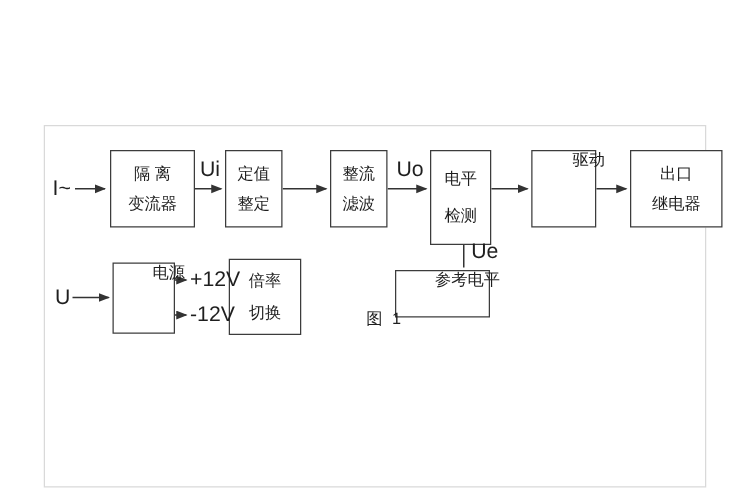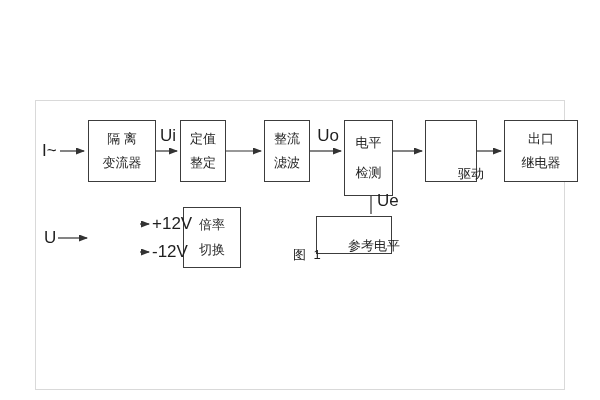--- a/index.html
+++ b/index.html
@@ -19,21 +19,21 @@
     background:#ffffff;
     display:flex;
     flex-direction:column;
     justify-content:space-evenly;
     align-items:center;
     font-size:13px;
     line-height:14px;
     text-align:center;
     white-space:nowrap;
   }
-  .box.single{justify-content:flex-end;padding-left:40px;}
+  .box.single{justify-content:flex-start;padding-left:40px;}
   .lbl{
     position:absolute;
     font-size:17px;
     line-height:15px;
     white-space:nowrap;
   }
   .lbl.center{text-align:center;}
   .caption{
     position:absolute;
     font-size:13px;
@@ -92,20 +92,23 @@
 
   <div class="box single" style="left:425px;top:120px;width:52px;height:62px">
     <span>驱动</span>
   </div>
 
   <div class="box" style="left:504px;top:120px;width:74px;height:62px">
     <span>出口</span>
     <span>继电器</span>
   </div>
 
+  <div class="box single" style="left:90px;top:210px;width:50px;height:57px">
+    <span>电源</span>
+  </div>
 
   <div class="box" style="left:183px;top:207px;width:58px;height:61px">
     <span>倍率</span>
     <span>切换</span>
   </div>
 
   <div class="box single" style="left:316px;top:216px;width:76px;height:38px">
     <span>参考电平</span>
   </div>
 

